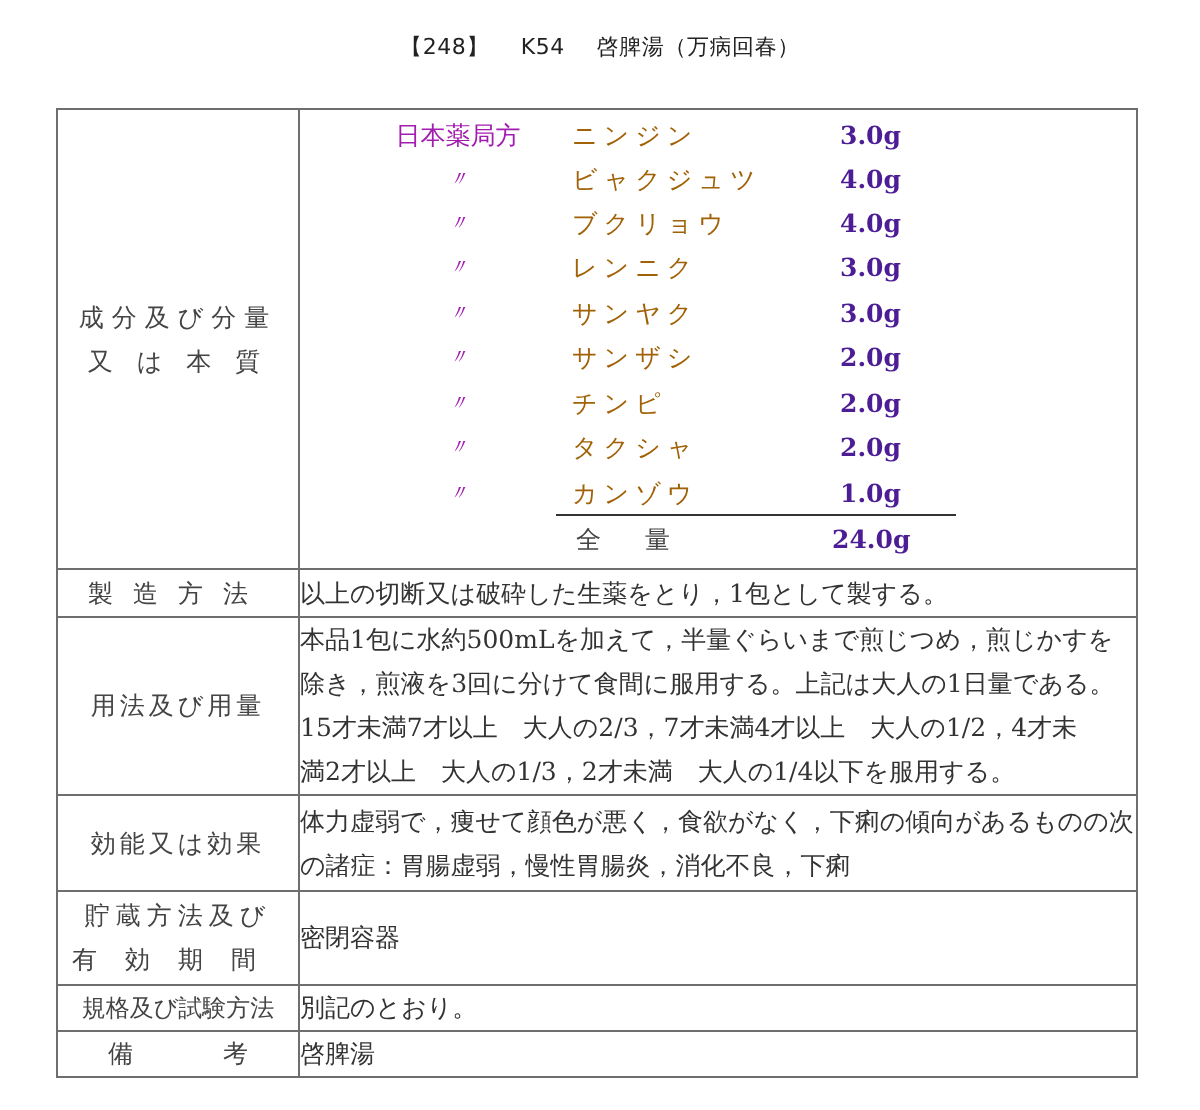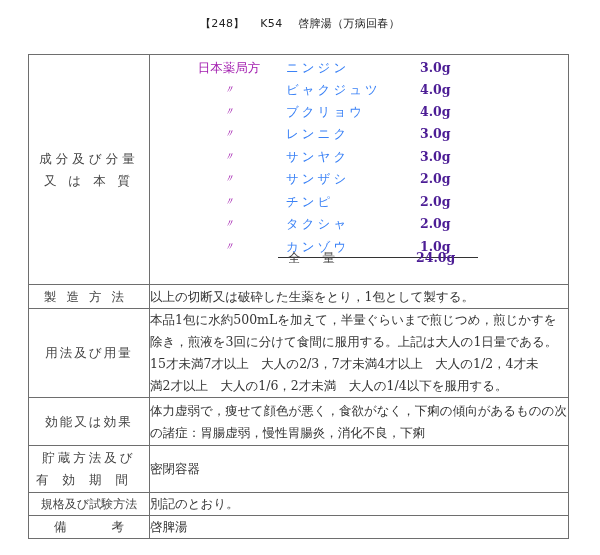--- a/index.html
+++ b/index.html
@@ -43,21 +43,21 @@
     line-height: 22px;
     color: #333;
   }
   .ing-wrap { position: relative; height: 229px; }
   .ing-row {
     position: absolute; left: 0; width: 419px; height: 22px; line-height: 22px;
     font-size: 12.5px;
   }
   .ing-src { position: absolute; left: 46px; width: 66px; text-align: center; color: #a21caf; }
   .ing-src.ditto { font-style: italic; font-size: 11px; }
-  .ing-name { position: absolute; left: 136px; letter-spacing: 3px; color: #3b82f6; }
+  .ing-name { position: absolute; left: 136px; letter-spacing: 3px; color: #a16207; }
   .ing-amt { position: absolute; left: 270px; color: #4c1d95; font-weight: bold; }
   .ing-line {
     position: absolute; left: 128px; top: 202px; width: 200px; height: 0;
     border-top: 1.5px solid #333;
   }
   .total-label { position: absolute; left: 138px; letter-spacing: 22px; color: #444; }
   .label-two { display: block; }
 </style>
 </head>
 <body>
@@ -121,40 +121,40 @@
           <span class="ing-src ditto">〃</span>
           <span class="ing-name">タクシャ</span>
           <span class="ing-amt">2.0g</span>
         </div>
         <div class="ing-row" style="top:181px">
           <span class="ing-src ditto">〃</span>
           <span class="ing-name">カンゾウ</span>
           <span class="ing-amt">1.0g</span>
         </div>
         <div class="ing-line"></div>
-        <div class="ing-row" style="top:192px">
+        <div class="ing-row" style="top:204px">
           <span class="total-label">全量</span>
           <span class="ing-amt" style="left:266px">24.0g</span>
         </div>
       </div>
     </td>
   </tr>
 
   <tr style="height:24px">
     <td class="label" style="letter-spacing:10px">製造方法</td>
     <td class="body">以上の切断又は破砕した生薬をとり，1包として製する。</td>
   </tr>
 
   <tr style="height:89px">
     <td class="label" style="letter-spacing:2px">用法及び用量</td>
     <td class="body">
       <div>本品1包に水約500mLを加えて，半量ぐらいまで煎じつめ，煎じかすを</div>
       <div>除き，煎液を3回に分けて食間に服用する。上記は大人の1日量である。</div>
       <div>15才未満7才以上　大人の2/3，7才未満4才以上　大人の1/2，4才未</div>
-      <div>満2才以上　大人の1/6，2才未満　大人の1/4以下を服用する。</div>
+      <div>満2才以上　大人の1/3，2才未満　大人の1/4以下を服用する。</div>
     </td>
   </tr>
 
   <tr style="height:48px">
     <td class="label" style="letter-spacing:2px">効能又は効果</td>
     <td class="body">
       <div>体力虚弱で，痩せて顔色が悪く，食欲がなく，下痢の傾向があるものの次</div>
       <div>の諸症：胃腸虚弱，慢性胃腸炎，消化不良，下痢</div>
     </td>
   </tr>

